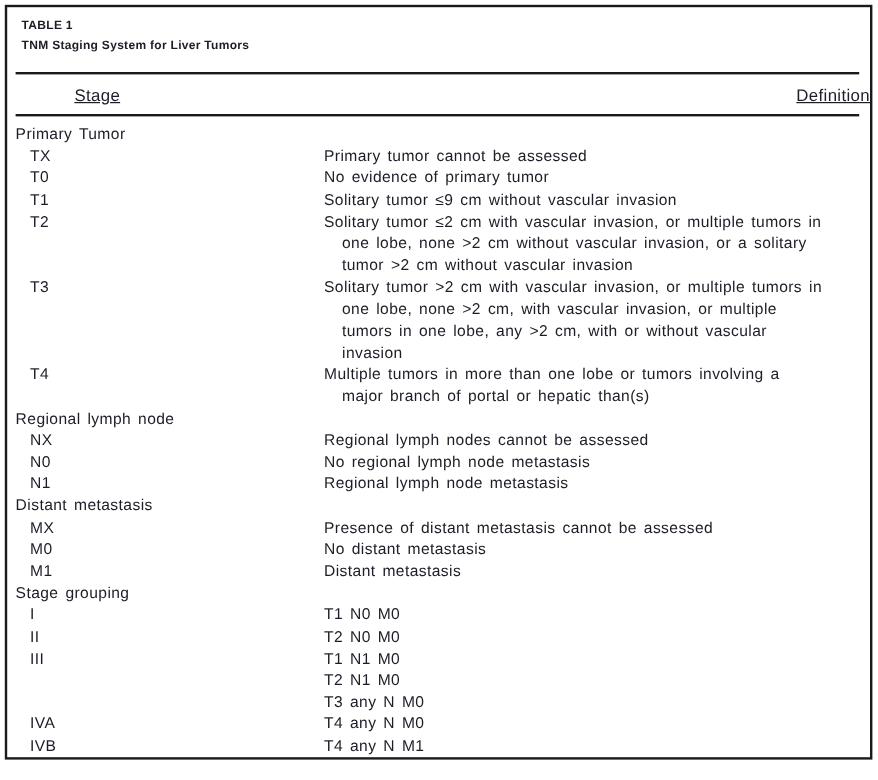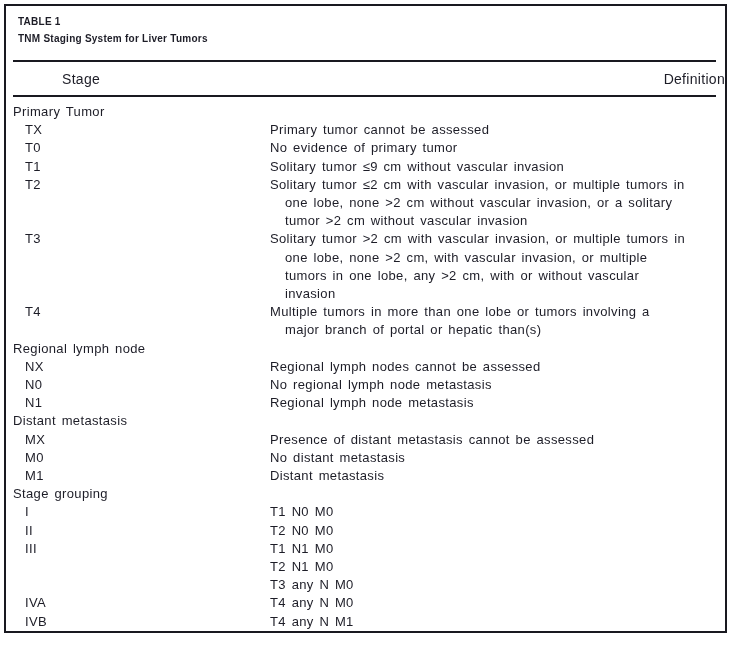--- a/index.html
+++ b/index.html
@@ -30,20 +30,21 @@
     border-top: 2px solid #191920;
     margin: 0 9px 0 7px;
     height: 0;
   }
   .header-row {
     display: flex;
     align-items: center;
     height: 33px;
     font-size: 14px;
     letter-spacing: 0.3px;
+    text-decoration: underline;
   }
   .hcell.hstage {
     width: 224px; flex: none;
     box-sizing: border-box;
     padding-left: 56px;
   }
   .hcell.hdef { flex: 1; text-align: right; }
   .table-body {
     padding-top: 6px;
     font-size: 13px;

